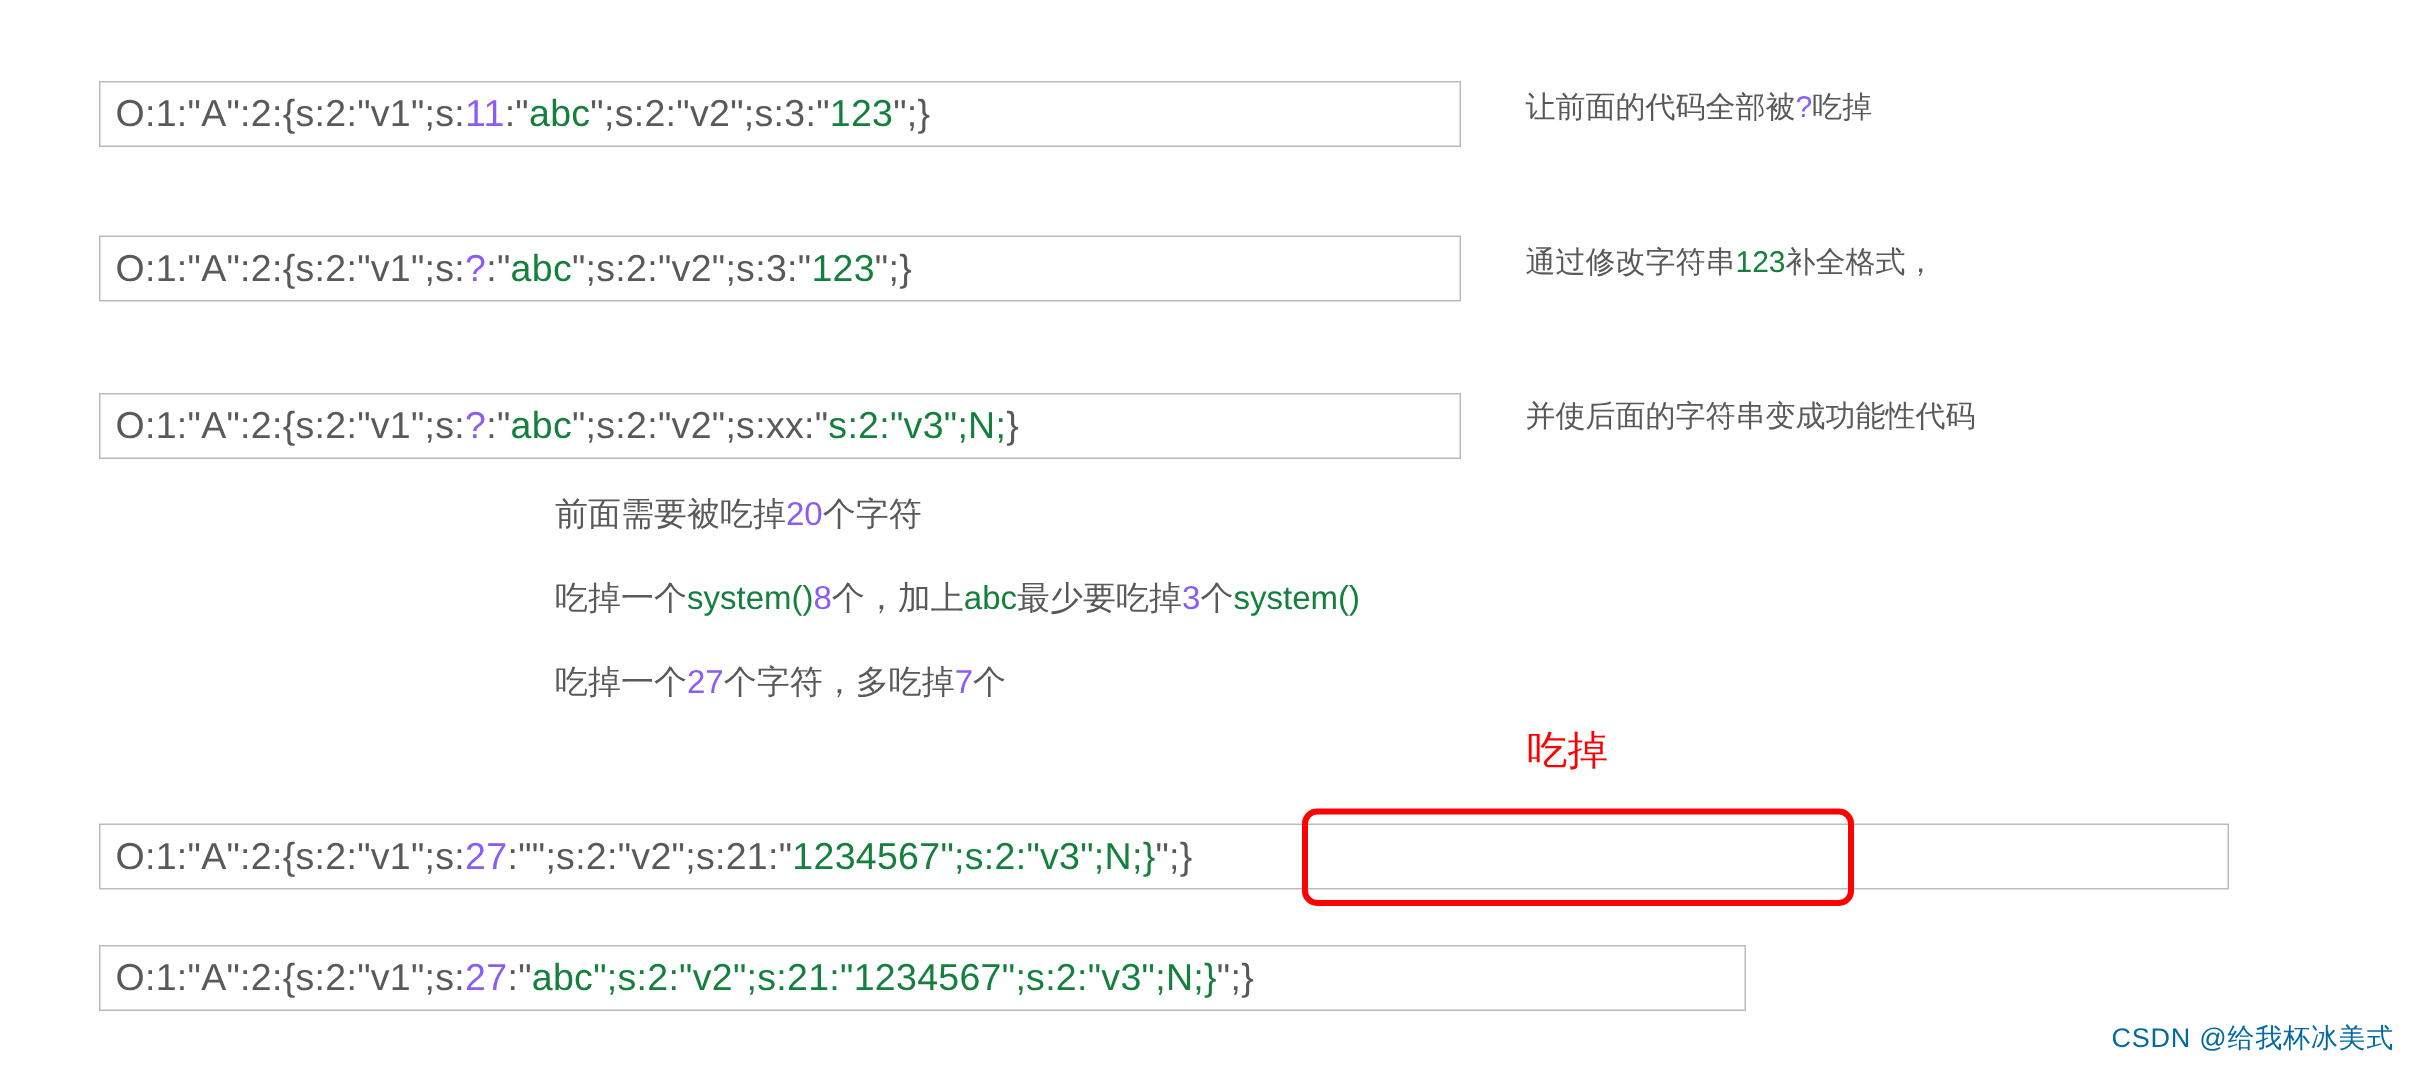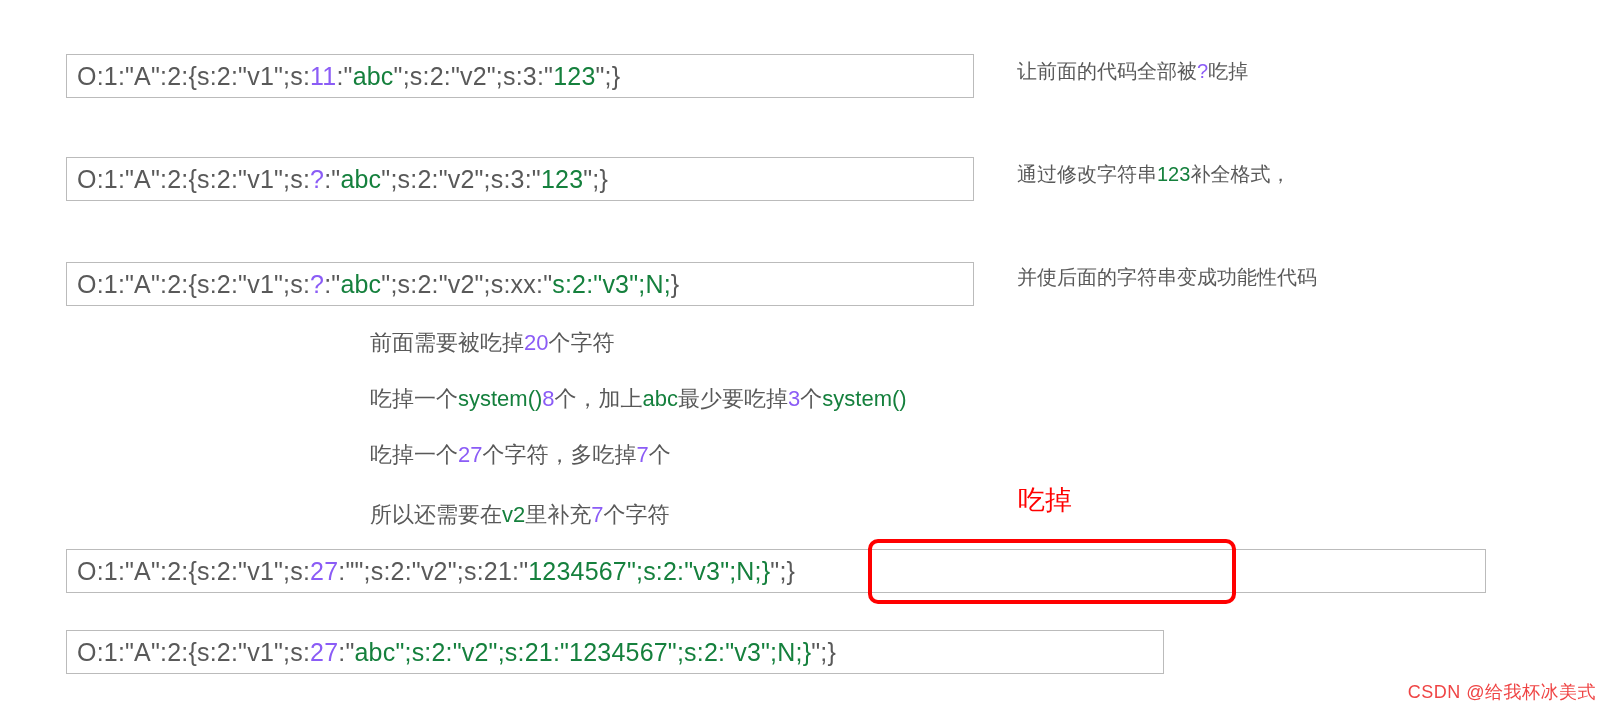--- a/index.html
+++ b/index.html
@@ -5,21 +5,21 @@
   html,body{margin:0;padding:0;background:#fff;font-family:"Microsoft YaHei",Arial,sans-serif;font-size:24.5px;color:#555;}
   .page{position:relative;width:1624px;height:712px;}
   .grey{color:#595959;}
   .green{color:#15803d;}
   .dred{color:#8b5cf6;}
   .box{position:absolute;border:1.5px solid #bbb;height:44px;display:flex;align-items:center;padding:0 10px;box-sizing:border-box;font-size:25px;letter-spacing:0.2px;}
   .note{position:absolute;color:#808080;font-size:20px;}
   .aux{position:absolute;color:#808080;font-size:22px;}
   .redbox{position:absolute;border:4px solid #ff0000;border-radius:10px;box-sizing:border-box;pointer-events:none;}
   .redlabel{position:absolute;color:#ff0000;font-size:27px;}
-  .watermark{position:absolute;right:28px;bottom:8px;color:#ef4444;font-size:18px;letter-spacing:0.5px;}
+  .watermark{position:absolute;right:28px;bottom:8px;color:#0369a1;font-size:18px;letter-spacing:0.5px;}
 </style>
 </head>
 <body>
 <div class="page">
 
 <div id="b1" class="box" style="left:66px;top:54px;width:908px">
       <span class="grey">O:1:"A":2:{s:2:"v1";s:</span>
       <span class="dred">11</span>
       <span class="grey">:"</span>
       <span class="green">abc</span>
@@ -47,21 +47,20 @@
       <span class="green">abc</span>
       <span class="grey">";s:2:"v2";s:xx:"</span>
       <span class="green">s:2:"v3";N;</span>
       <span class="grey">}</span>
     </div>
 <div id="n3" class="note" style="left:1017px;top:264px;"><span class="grey">并使后面的字符串变成功能性代码</span></div>
 
 <div id="a1" class="aux" style="left:370px;top:328px;"><span class="grey">前面需要被吃掉</span><span class="dred">20</span><span class="grey">个字符</span></div>
 <div id="a2" class="aux" style="left:370px;top:384px;"><span class="grey">吃掉一个</span><span class="green">system()</span><span class="dred">8</span><span class="grey">个，加上</span><span class="green">abc</span><span class="grey">最少要吃掉</span><span class="dred">3</span><span class="grey">个</span><span class="green">system()</span></div>
 <div id="a3" class="aux" style="left:370px;top:440px;"><span class="grey">吃掉一个</span><span class="dred">27</span><span class="grey">个字符，多吃掉</span><span class="dred">7</span><span class="grey">个</span></div>
-<div id="a4" class="aux" style="left:370px;top:500px;"><span class="grey">所以还需要在</span><span class="green">v2</span><span class="grey">里补充</span><span class="dred">7</span><span class="grey">个字符</span></div>
 
 <div class="redlabel" style="left:1018px;top:482px;">吃掉</div>
 
 <div id="b4" class="box" style="left:66px;top:549px;width:1420px">
       <span class="grey">O:1:"A":2:{s:2:"v1";s:</span>
       <span class="dred">27</span>
       <span class="grey">:"</span>
       <span class="grey">";s:2:"v2";s:21:"</span>
       <span class="green">1234567</span>
       <span class="green">";s:2:"v3";N;}</span>

